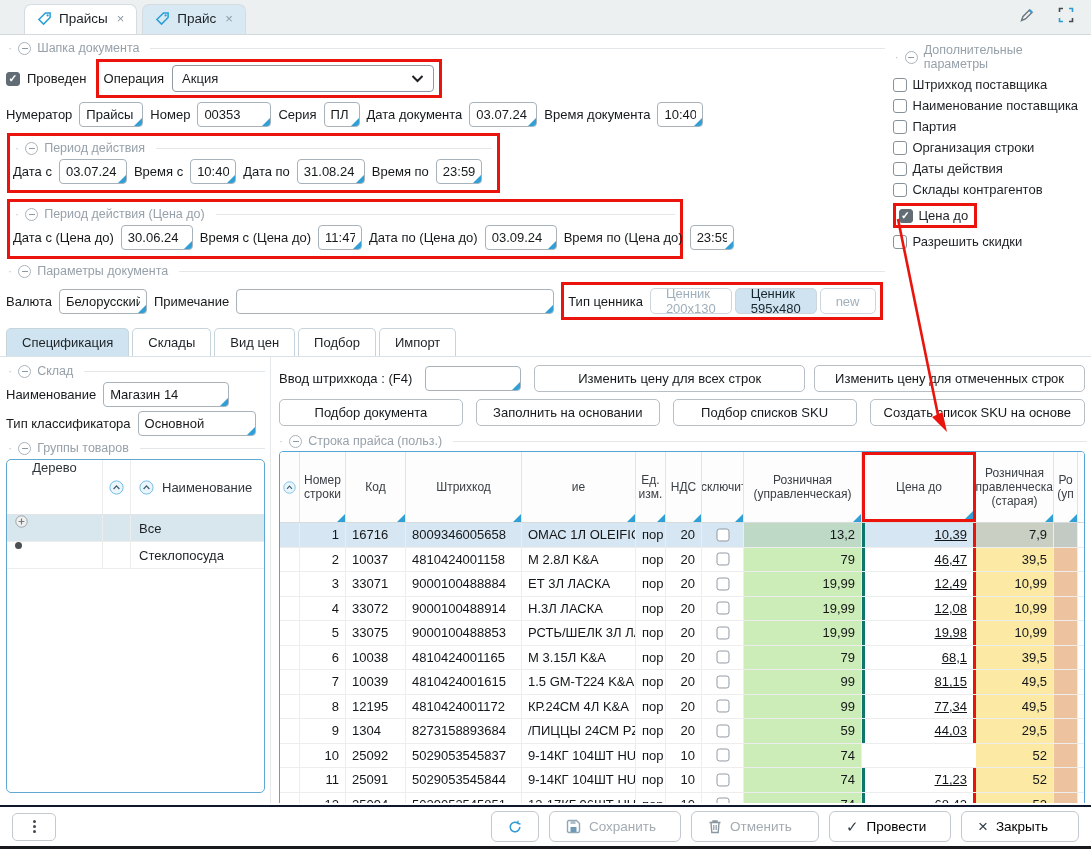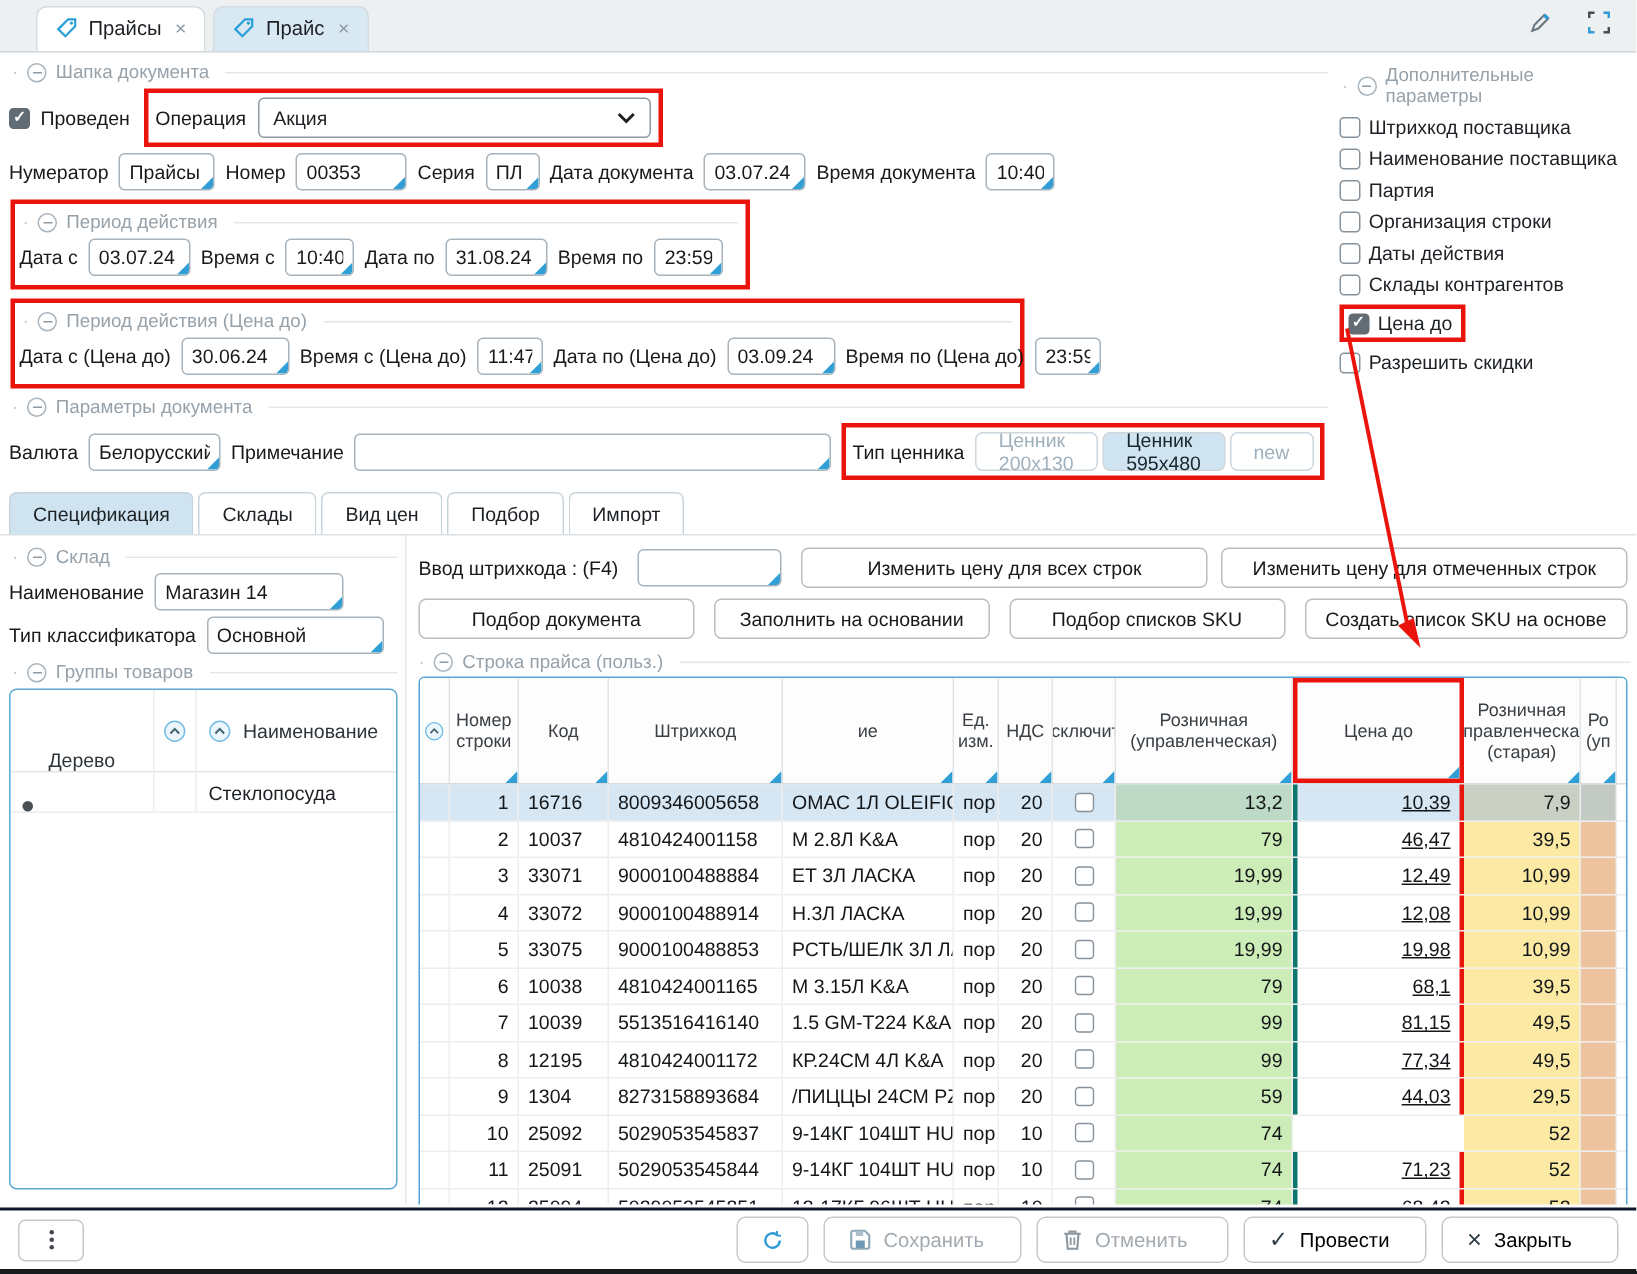--- a/index.html
+++ b/index.html
@@ -68,21 +68,21 @@
   .work { display:flex; border-top:1px solid #d9e1e6; }
   .left-panel { width:271px; padding:2px 5px 0 6px; border-right:1px solid #e4e8eb; }
   .spec { flex:1; padding:2px 4px 0 6px; }
 
   
   .gtable { border:1px solid #5fa8d4; border-radius:5px; height:334px; margin-top:4px; overflow:hidden; background:#fff; }
   .ghead2 { display:flex; height:55px; border-bottom:1px solid #e2e5e7; align-items:center; }
   .gh2 { font-size:13px; color:#2e353a; display:flex; align-items:center; justify-content:center; gap:7px; }
   .grow2 { display:flex; height:27px; border-bottom:1px solid #ededed; align-items:center; font-size:13px; }
   .grow2.sel { background:#d8e7ee; }
-  .tcell { width:96px; display:flex; align-items:flex-end; padding-left:8px; border-right:1px solid #ededed; height:100%; }
+  .tcell { width:96px; display:flex; align-items:flex-start; padding-left:8px; border-right:1px solid #ededed; height:100%; }
   .scell { width:28px; border-right:1px solid #ededed; height:100%; }
   .ncell { flex:1; padding-left:8px; display:flex; align-items:center; height:100%; }
   .dot { width:7px; height:7px; border-radius:50%; background:#4a4f54; }
 
   
   .btn { height:27px; border:1px solid #b7bec4; border-radius:5px; background:#fff;
     padding:0 13px; font-size:13px; display:inline-flex; align-items:center; justify-content:center;
     white-space:nowrap; color:#17191b; }
   .sprow { display:flex; gap:13px; margin:7px 2px 0 2px; align-items:center; }
   .sprow .btn { flex:1; }
@@ -369,20 +369,30 @@
           </div>
           <div class="gh2 ncell" style="justify-content:flex-start;gap:8px">
             <svg width="15" height="15" viewBox="0 0 15 15">
                 <circle cx="7.5" cy="7.5" r="6.6" fill="#eaf5fc" stroke="#74bde4"></circle>
                 <path d="M4.6 9 L7.5 5.9 L10.4 9" fill="none" stroke="#44606e" stroke-width="1.3"></path>
               </svg>
             <span>Наименование</span>
           </div>
         </div>
         <div id="grows">
+            <div class="grow2 sel">
+              <div class="tcell">
+                <svg width="13" height="13" viewBox="0 0 13 13">
+                  <circle cx="6.5" cy="6.5" r="5.7" fill="#f1f1f1" stroke="#9aa2a9"></circle>
+                  <path d="M3.6 6.5 H9.4 M6.5 3.6 V9.4" stroke="#737b82" stroke-width="1.2"></path>
+                </svg>
+              </div>
+              <div class="scell"></div>
+              <div class="ncell">Все</div>
+            </div>
             <div class="grow2">
               <div class="tcell">
                 <span class="dot"></span>
               </div>
               <div class="scell"></div>
               <div class="ncell">Стеклопосуда</div>
             </div>
           </div>
       </div>
     </div>
@@ -557,21 +567,21 @@
               </div>
               <div class="gc bg-green al-r" style="width: 118px;">79</div>
               <div class="gc al-r hls" style="width: 114px;">68,1</div>
               <div class="gc bg-yellow al-r" style="width: 78px;">39,5</div>
               <div class="gc bg-tan" style="width: 24px;"></div>
             </div>
             <div class="grow">
               <div class="gc" style="width: 20px;"></div>
               <div class="gc al-r" style="width: 46px;">7</div>
               <div class="gc" style="width: 60px;">10039</div>
-              <div class="gc" style="width: 116px;">5513516416140</div>
+              <div class="gc" style="width: 116px;">4810424001615</div>
               <div class="gc" style="width: 114px;">1.5 GM-T224 K&amp;A</div>
               <div class="gc" style="width: 30px;">пор</div>
               <div class="gc al-r" style="width: 36px;">20</div>
               <div class="gc al-c" style="width: 42px;">
                 <span class="cb" style="transform: scale(0.92);"></span>
               </div>
               <div class="gc bg-green al-r" style="width: 118px;">99</div>
               <div class="gc al-r hls" style="width: 114px;">81,15</div>
               <div class="gc bg-yellow al-r" style="width: 78px;">49,5</div>
               <div class="gc bg-tan" style="width: 24px;"></div>

